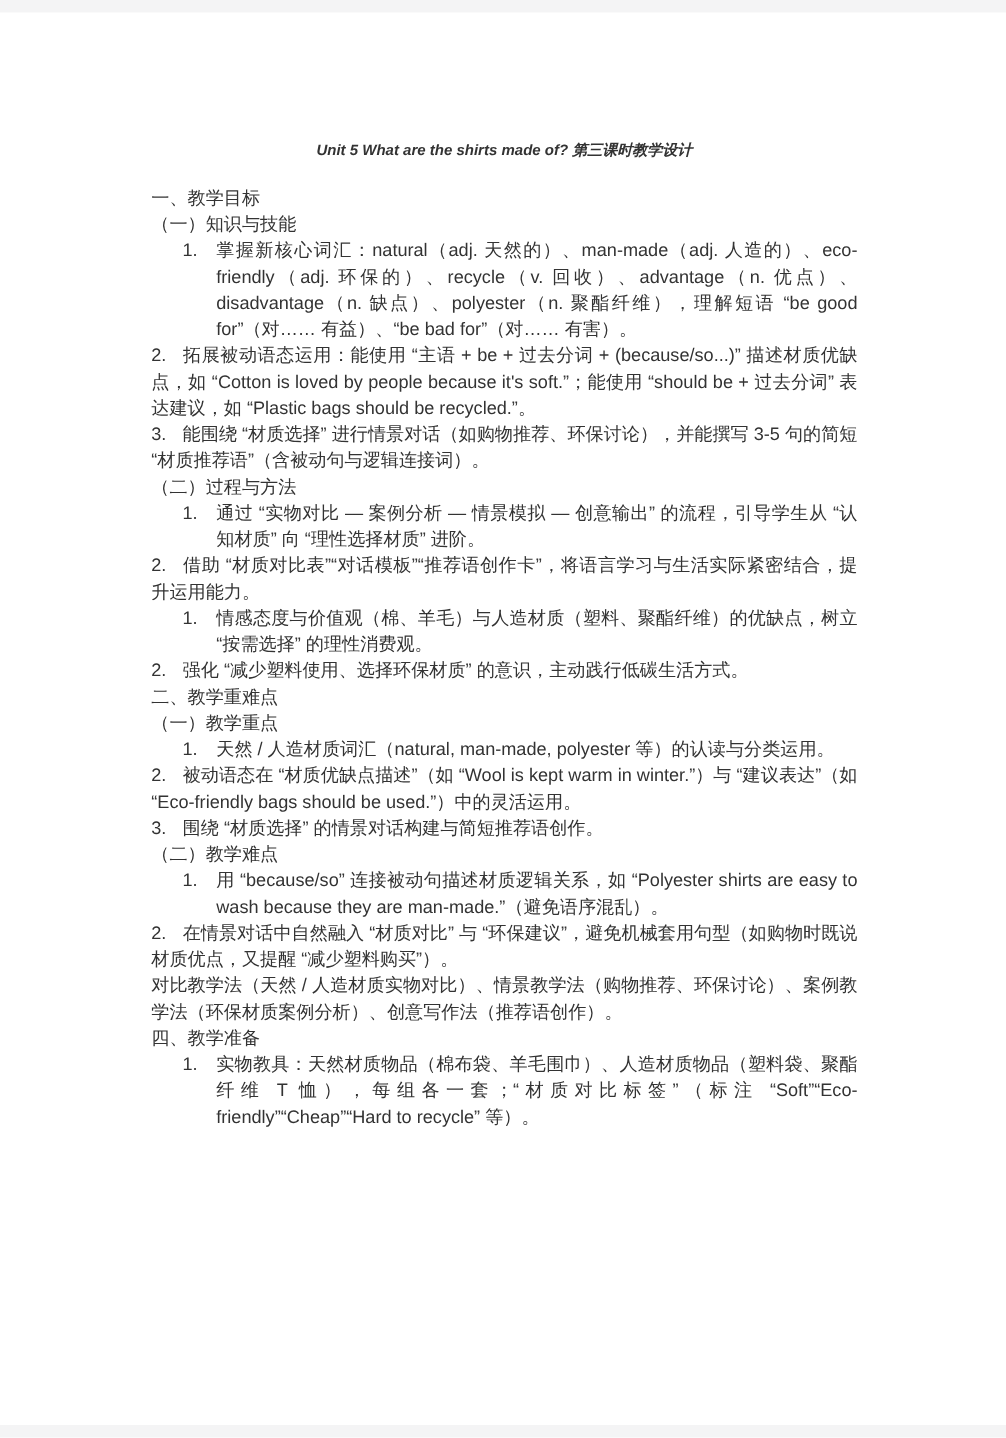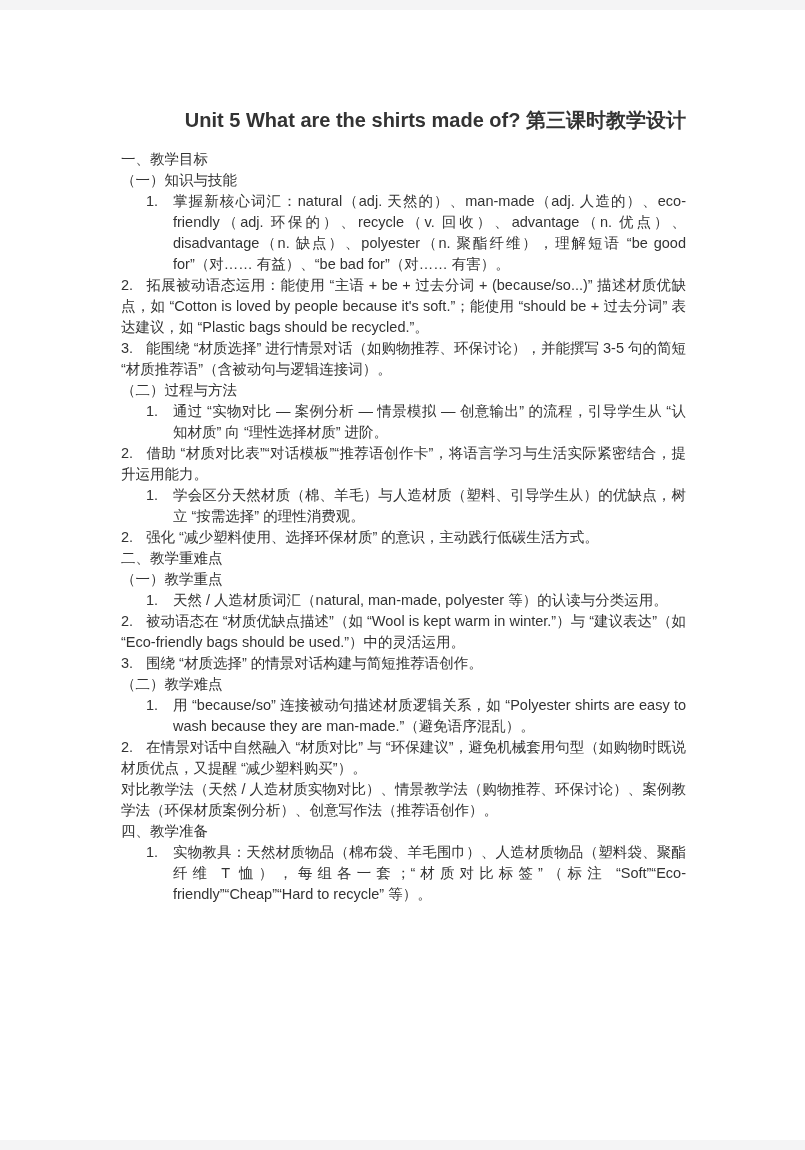--- a/index.html
+++ b/index.html
@@ -16,25 +16,26 @@
     left: 0;
     top: 10px;
     width: 805px;
     height: 1130px;
     background: #ffffff;
     box-sizing: border-box;
     padding: 99px 119px 0 121px;
     overflow: hidden;
   }
   .doc-title {
-    font-size: 20px;
+    font-size: 12px;
     font-weight: 700;
     line-height: 22px;
-    text-align: right;
+    text-align: center;
     margin: 0 0 18px 0;
+    font-style: italic;
   }
   .blk {
     font-size: 14.5px;
     line-height: 21px;
     margin: 0;
     text-align: justify;
   }
   .h1, .h2 {
     font-weight: 400;
     text-align: left;
@@ -66,21 +67,21 @@
 
   <div class="blk h2">（二）过程与方法</div>
   <div class="blk li">
     <span class="num">1.</span>
     <span class="litext">通过 “实物对比 — 案例分析 — 情景模拟 — 创意输出” 的流程，引导学生从 “认知材质” 向 “理性选择材质” 进阶。</span>
   </div>
   <p class="blk para"><span class="pnum">2.</span><span>借助 “材质对比表”“对话模板”“推荐语创作卡”，将语言学习与生活实际紧密结合，提升运用能力。</span></p>
 
   <div class="blk li">
     <span class="num">1.</span>
-    <span class="litext">学会区分天然材质（棉、羊毛）与人造材质（塑料、引导学生从）的优缺点，树立 “按需选择” 的理性消费观。</span>
+    <span class="litext">情感态度与价值观（棉、羊毛）与人造材质（塑料、聚酯纤维）的优缺点，树立 “按需选择” 的理性消费观。</span>
   </div>
   <p class="blk para"><span class="pnum">2.</span><span>强化 “减少塑料使用、选择环保材质” 的意识，主动践行低碳生活方式。</span></p>
 
   <div class="blk h1">二、教学重难点</div>
   <div class="blk h2">（一）教学重点</div>
   <div class="blk li">
     <span class="num">1.</span>
     <span class="litext">天然 / 人造材质词汇（natural, man-made, polyester 等）的认读与分类运用。</span>
   </div>
   <p class="blk para"><span class="pnum">2.</span><span>被动语态在 “材质优缺点描述”（如 “Wool is kept warm in winter.”）与 “建议表达”（如 “Eco-friendly bags should be used.”）中的灵活运用。</span></p>

